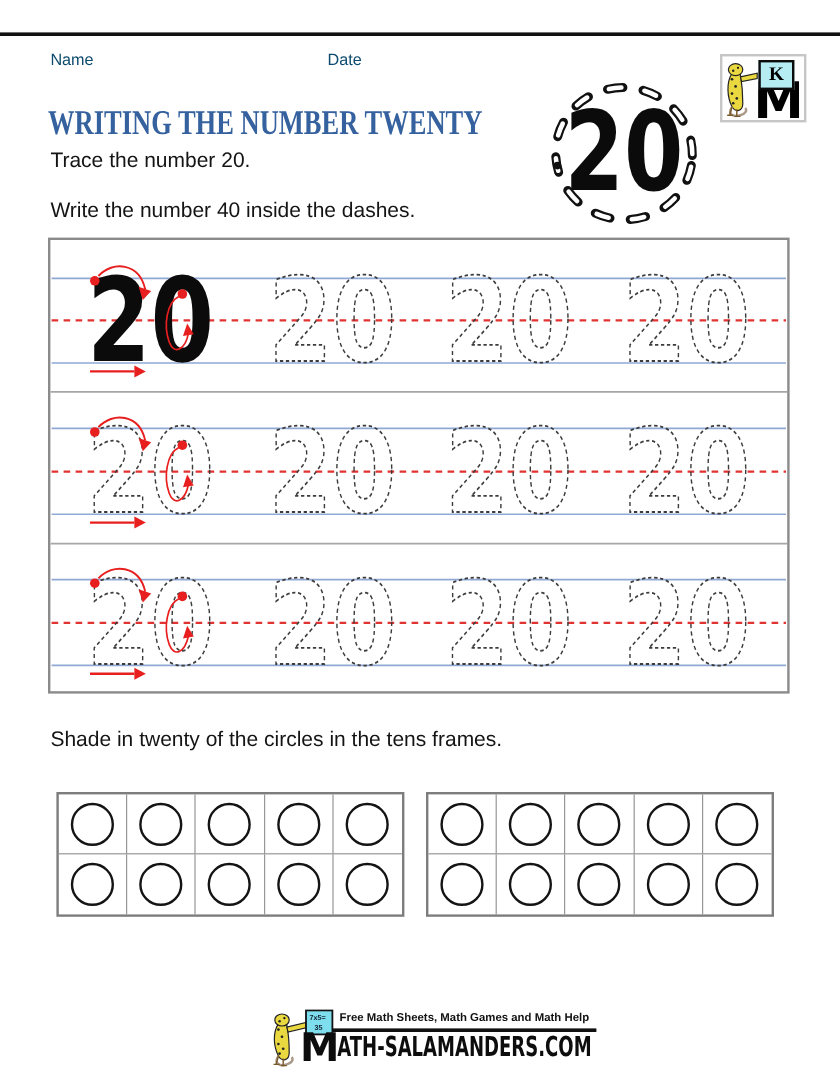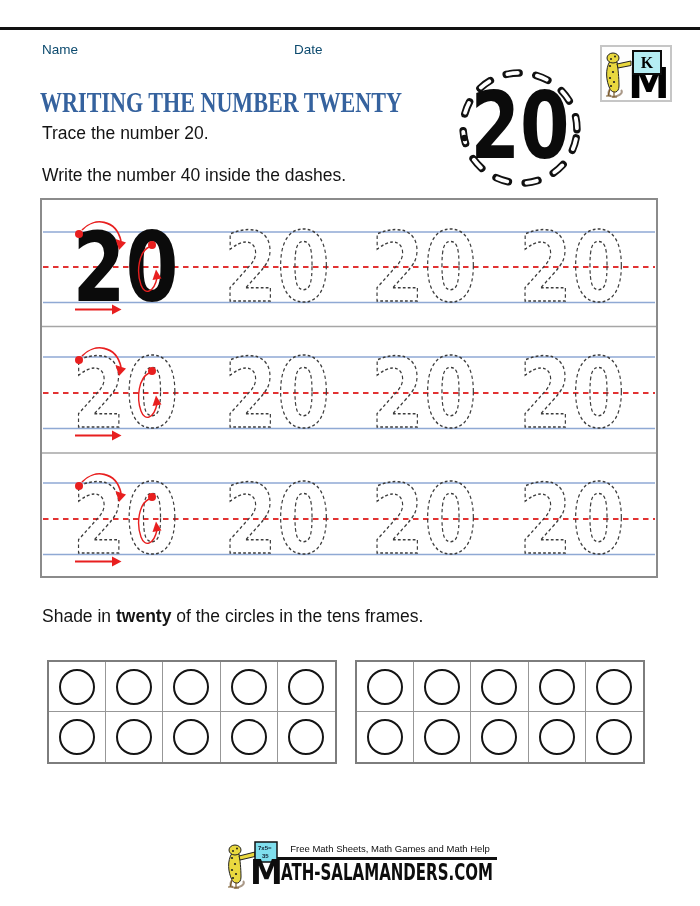--- a/index.html
+++ b/index.html
@@ -5,47 +5,47 @@
   html,body{margin:0;padding:0;}
   body{
     position:relative;width:700px;height:906px;overflow:hidden;
     background:#ffffff;font-family:"Liberation Sans",sans-serif;color:#1c1c1c;
   }
   .abs{position:absolute;}
   .topline{left:0;top:27px;width:700px;height:3px;background:#111;}
   .fieldlabel{font-size:13.5px;color:#0c4a6e;}
   .title-svg text{font-family:"Liberation Serif",serif;font-weight:bold;}
   .bodytext{font-size:17.5px;color:#141414;}
-  .bodytext b{font-weight:bold;}
+  .bodytext b{font-weight:normal;}
   
   .practice-box{left:40px;top:198px;width:618px;height:380px;border:2px solid #8b8b8b;box-sizing:border-box;background:#fff;}
   
   .klogo{left:600px;top:45px;width:72px;height:57px;border:2px solid #c6c6c6;box-sizing:border-box;background:#fefefe;}
   .klogo .msq{position:absolute;left:26px;top:16px;font-family:"DejaVu Sans",sans-serif;font-size:42px;font-weight:bold;line-height:1;color:#000;}
   .klogo .ksq{position:absolute;left:30px;top:3px;width:30px;height:25px;background:#b5edf3;border:2px solid #0c0c0c;box-sizing:border-box;
       display:flex;align-items:center;justify-content:center;font-family:"Liberation Serif",serif;font-weight:bold;font-size:16px;color:#000;}
   
   .frame{width:290px;height:104px;border:2px solid #7d7d7d;box-sizing:border-box;background:#fff;
       display:grid;grid-template-columns:repeat(5,1fr);grid-template-rows:1fr 1fr;}
   .cell{border-right:1px solid #979797;border-bottom:1px solid #979797;display:flex;align-items:center;justify-content:center;}
   .cell:nth-child(5n){border-right:none;}
   .cell:nth-child(n+6){border-bottom:none;}
   .circle{width:36px;height:36px;border:2.5px solid #141414;border-radius:50%;box-sizing:border-box;}
   
-  .tagline{left:283px;top:843px;width:214px;text-align:center;font-size:9.5px;font-weight:normal;white-space:nowrap;color:#111;}
+  .tagline{left:283px;top:843px;width:214px;font-size:9.5px;font-weight:bold;white-space:nowrap;color:#111;}
   .footline{left:277px;top:857px;width:220px;height:2.5px;background:#101010;}
   .brandM{left:250px;top:856px;font-family:"DejaVu Sans",sans-serif;font-size:33px;font-weight:800;line-height:1;color:#0d0d0d;}
 </style>
 </head>
 <body>
 
 <div class="abs topline"></div>
 
 <div class="abs fieldlabel" style="left:42px;top:42px;">Name</div>
-<div class="abs fieldlabel" style="left:294px;top:42px;">Date</div>
+<div class="abs fieldlabel" style="left:273px;top:42px;">Date</div>
 
 <div class="abs klogo">
   <svg class="abs" style="left:2px;top:4px;" width="32" height="48" viewBox="0 0 32 48">
     <path d="M 6,10 C 1,18 2,30 6,38 C 9,43 15,42 15,35 C 15,27 14,17 13,11 Z" fill="#e9d83f" stroke="#222" stroke-width="1"></path>
     <ellipse cx="9" cy="7" rx="6" ry="5" fill="#e9d83f" stroke="#222" stroke-width="1"></ellipse>
     <circle cx="11" cy="5.5" r="0.9" fill="#111"></circle>
     <path d="M 13,13 L 27,10 L 27,14.5 L 14,17 Z" fill="#e9d83f" stroke="#222" stroke-width="1"></path>
     <path d="M 6,38 C 2,44 7,47 13,45 C 17,44 19,41 17,39" fill="none" stroke="#a98" stroke-width="2"></path>
     <path d="M 6,38 L 4,45 M 10,40 L 10,46 M 2,45 L 7,45 M 8,46 L 13,46" stroke="#7a5a2a" stroke-width="1.2" fill="none"></path>
     <circle cx="6" cy="15" r="1.1" fill="#222"></circle>

